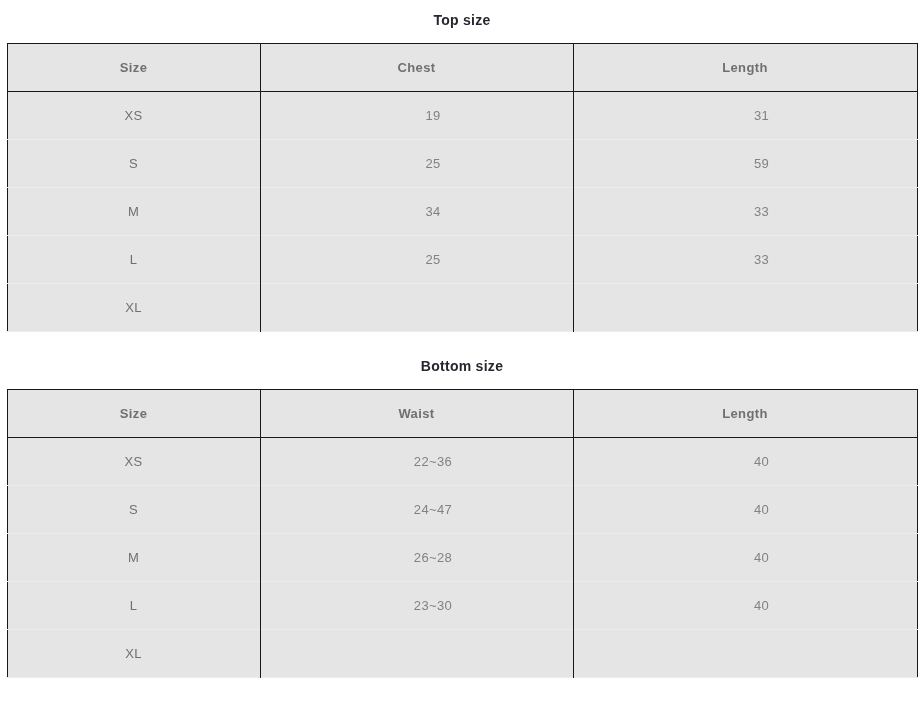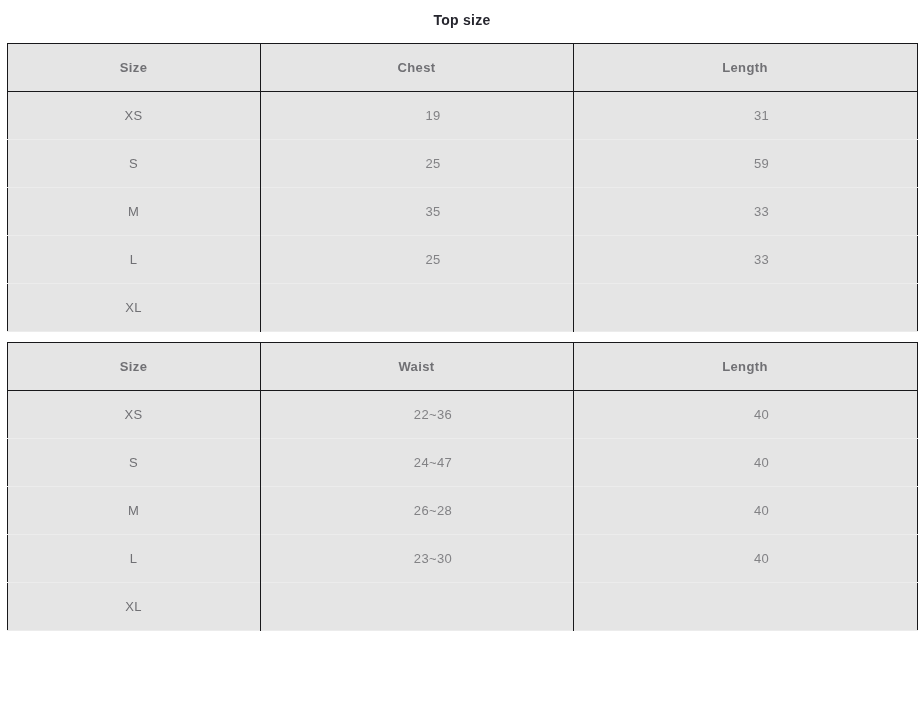--- a/index.html
+++ b/index.html
@@ -104,38 +104,39 @@
           <td class="value-cell">19</td>
           <td class="value-cell">31</td>
         </tr>
         <tr>
           <td class="size-cell">S</td>
           <td class="value-cell">25</td>
           <td class="value-cell">59</td>
         </tr>
         <tr>
           <td class="size-cell">M</td>
-          <td class="value-cell">35</td>
+          <td class="value-cell">34</td>
           <td class="value-cell">33</td>
         </tr>
         <tr>
           <td class="size-cell">L</td>
           <td class="value-cell">25</td>
           <td class="value-cell">33</td>
         </tr>
         <tr>
           <td class="size-cell">XL</td>
           <td class="value-cell"></td>
           <td class="value-cell"></td>
         </tr>
       </tbody>
     </table>
   </section>
 
   <section>
+    <h2 class="section-title title-bottom">Bottom size</h2>
     <table class="size-table">
       <colgroup>
         <col class="col-size">
           <col class="col-mid">
           <col class="col-length">
       </colgroup>
       <thead>
         <tr>
           <th>Size</th>
           <th>Waist</th>

